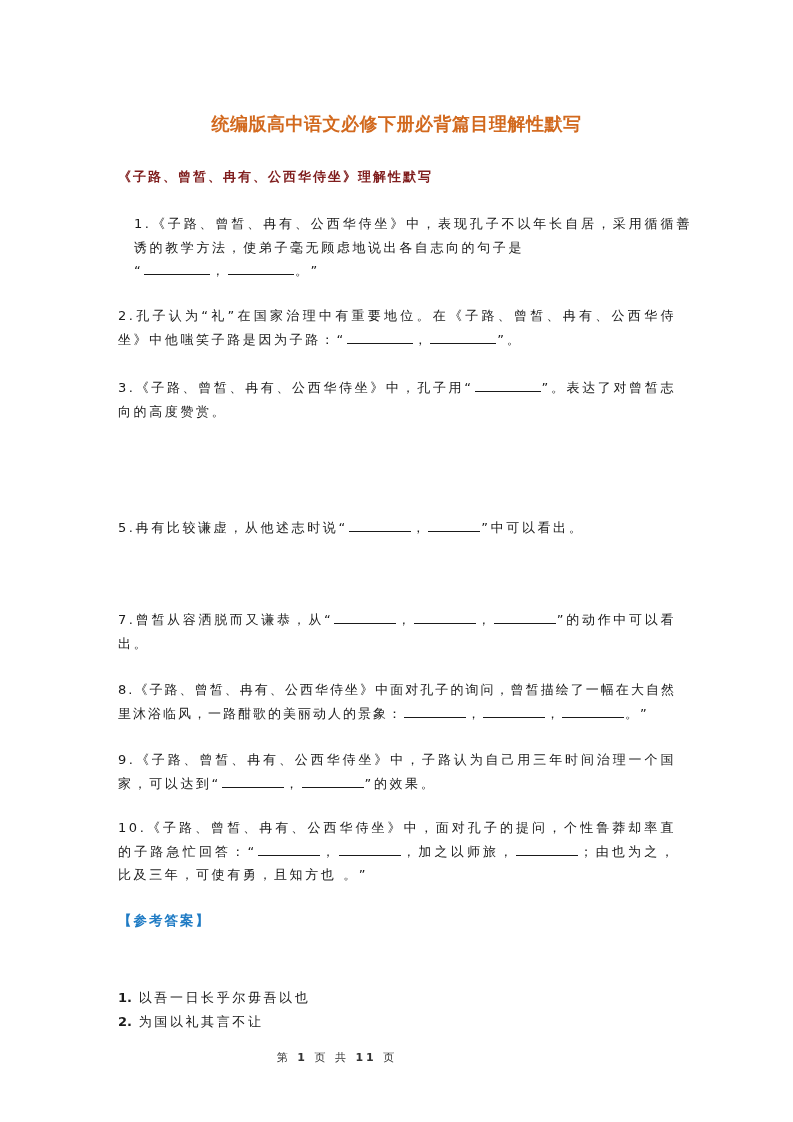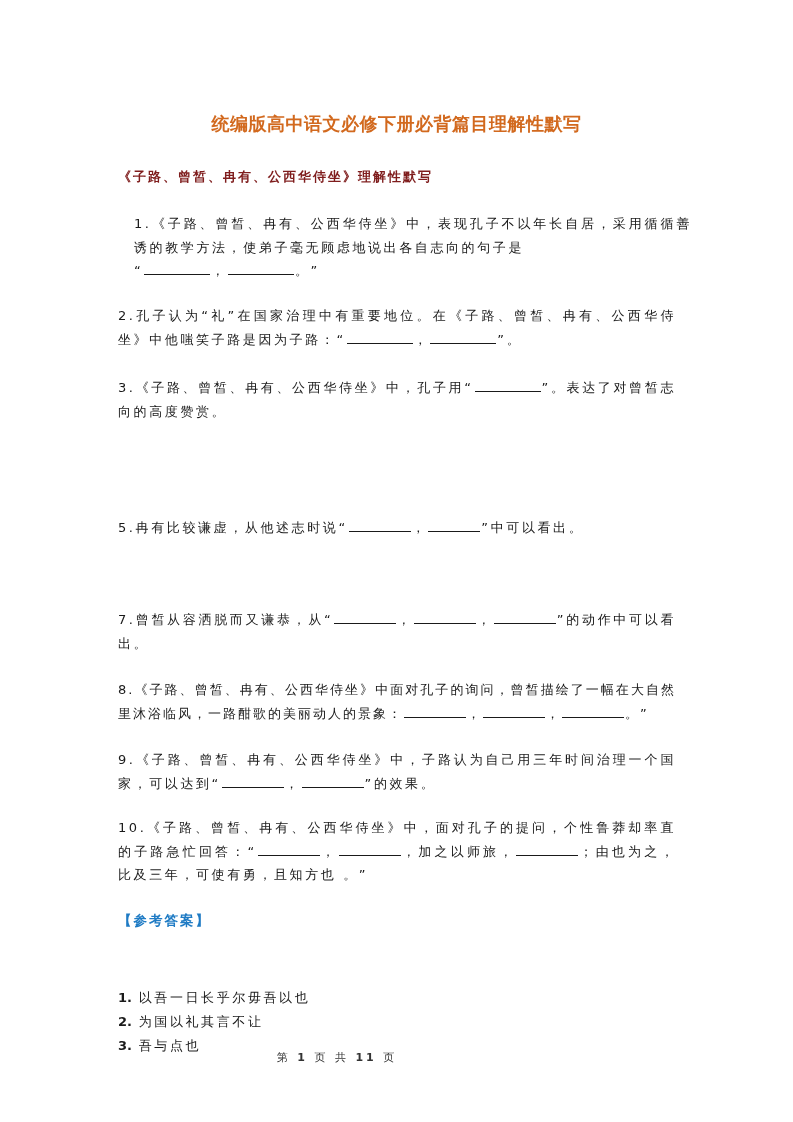--- a/index.html
+++ b/index.html
@@ -142,24 +142,20 @@
 
   <div class="answers">
     <div>
       <span class="answer-num">1.</span>
       <span>以吾一日长乎尔毋吾以也</span>
     </div>
     <div>
       <span class="answer-num">2.</span>
       <span>为国以礼其言不让</span>
     </div>
-    <div>
-      <span class="answer-num">3.</span>
-      <span>吾与点也</span>
-    </div>
   </div>
 
   <div class="footer">
     <span>第</span>
     <b>1</b>
     <span>页 共</span>
     <b>11</b>
     <span>页</span>
   </div>
 

